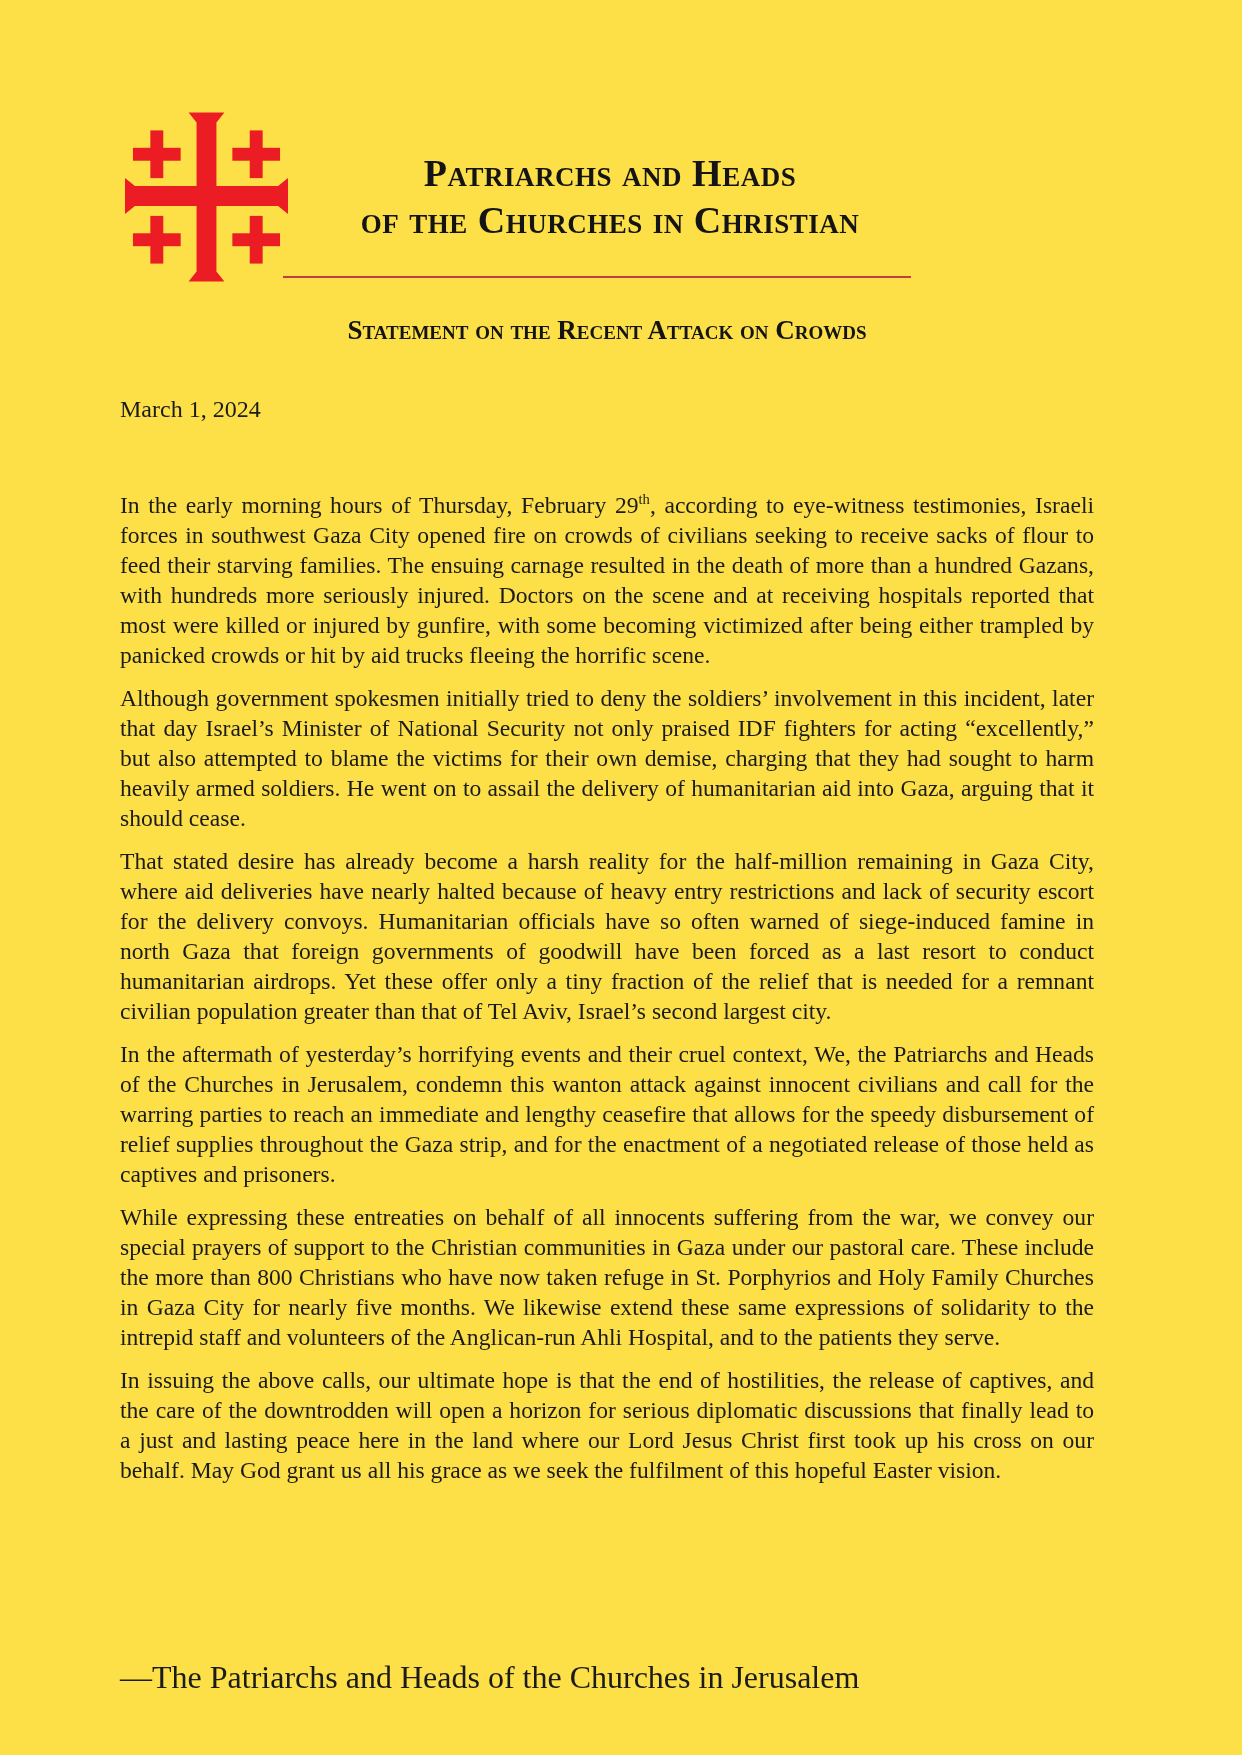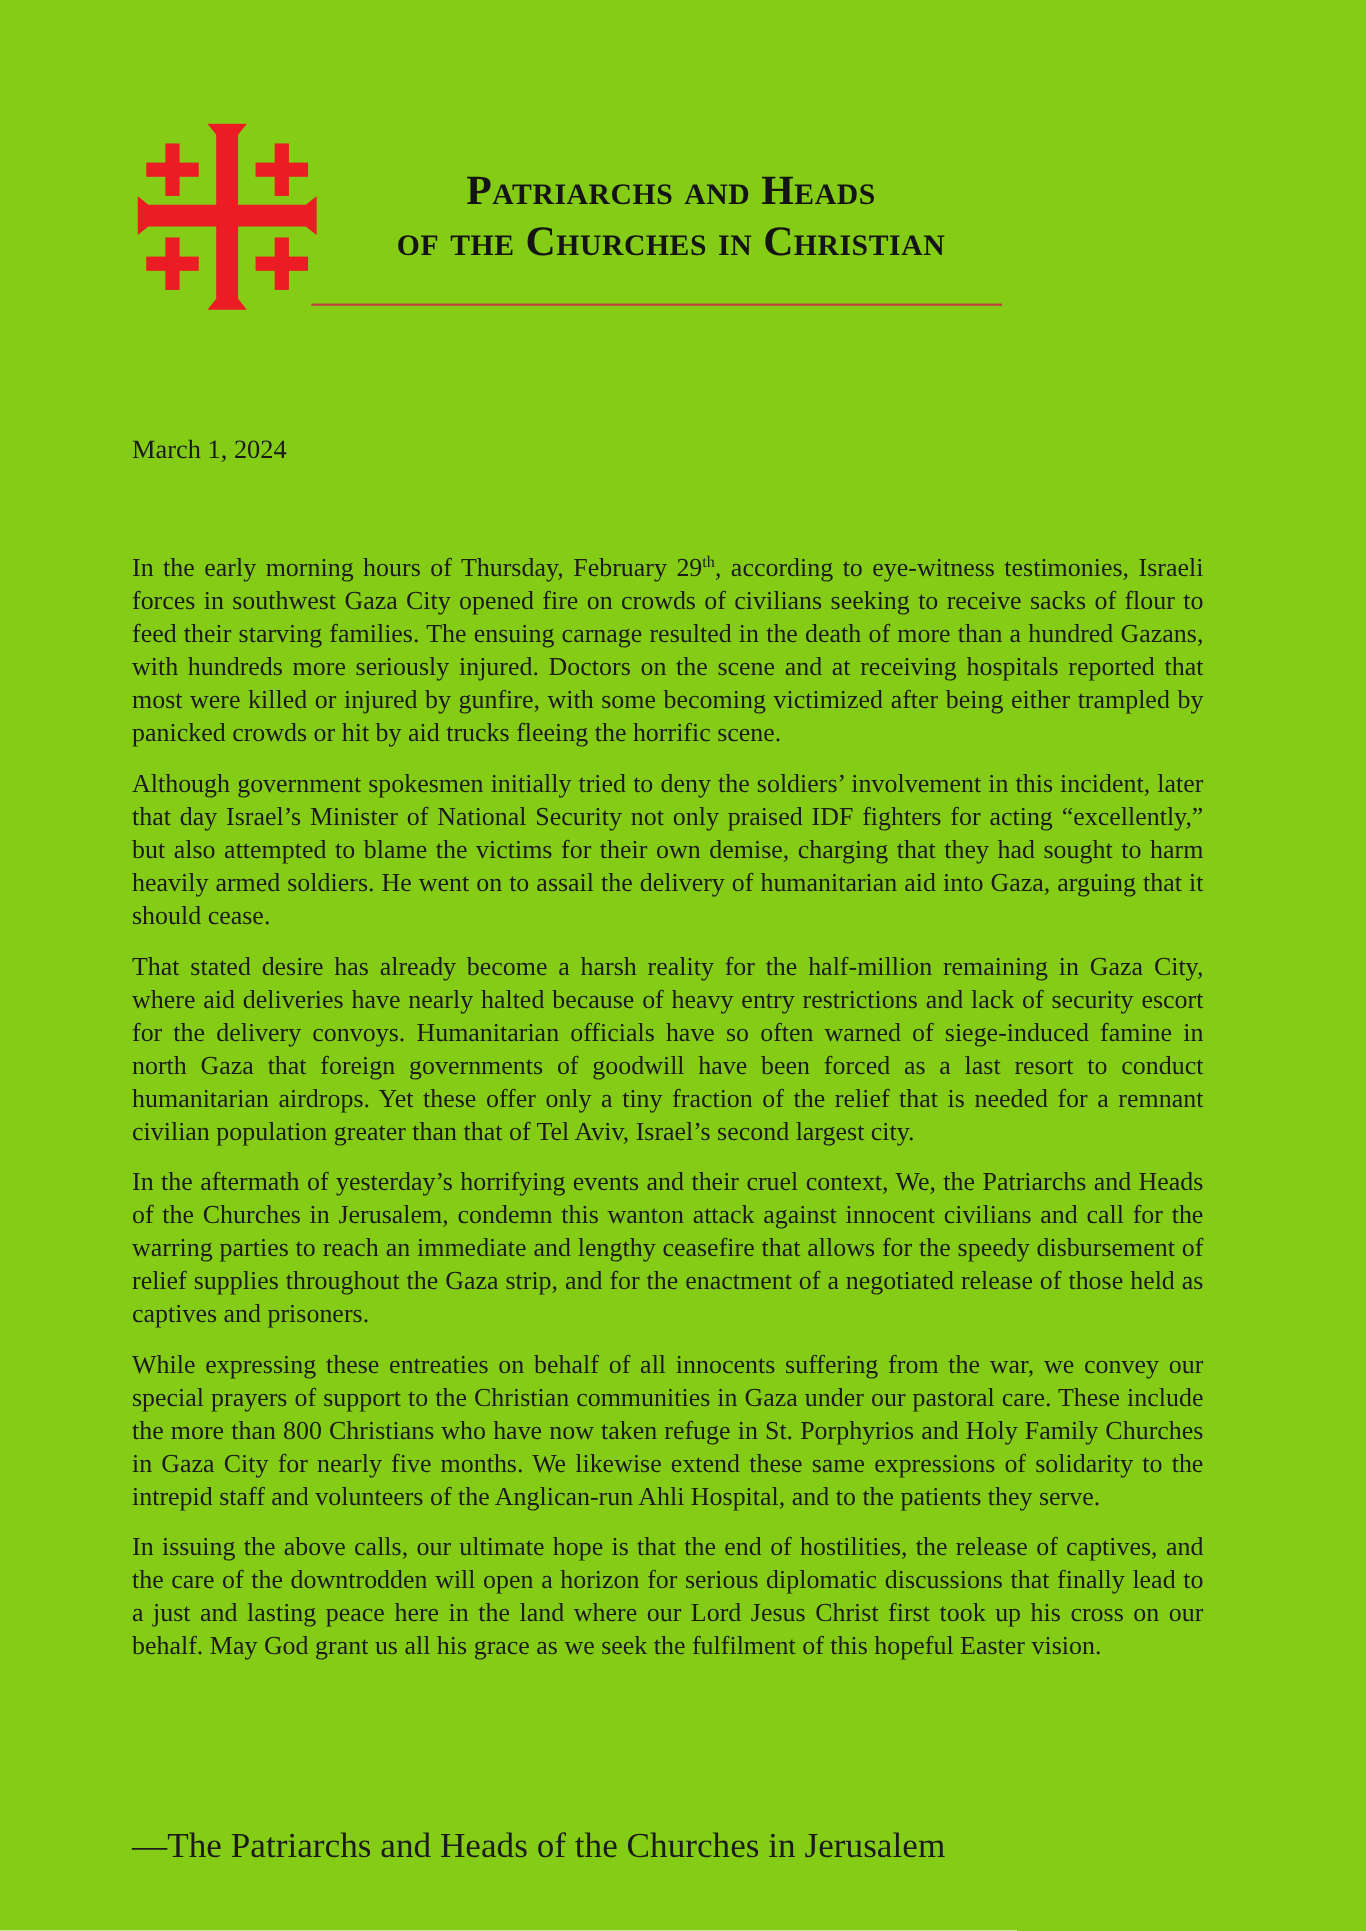--- a/index.html
+++ b/index.html
@@ -1,21 +1,21 @@
 <!DOCTYPE html>
 <html><head>
 <meta charset="utf-8">
 <style>
   * { box-sizing: border-box; }
   html, body { margin: 0; padding: 0; background: #ffffff; }
   .page {
     position: relative;
     width: 1242px;
     height: 1755px;
-    background: #84cc16;
+    background: #fde047;
     font-family: "Liberation Serif", "DejaVu Serif", serif;
     color: #1b1b1b;
     overflow: hidden;
   }
 
   
   .logo {
     position: absolute;
     left: 125px;
     top: 112px;
@@ -70,21 +70,21 @@
   
   .doc-body {
     position: absolute;
     left: 120px;
     top: 486px;
     width: 974px;
     font-size: 23.6px;
     line-height: 30px;
   }
   .doc-body p {
-    margin: 16px 0 13px 0;
+    margin: 4px 0 13px 0;
     text-align: justify;
   }
   .doc-body sup {
     font-size: 62%;
     line-height: 0;
     vertical-align: super;
   }
 
   .signature {
     position: absolute;
@@ -121,20 +121,21 @@
   </div>
 
   <div class="org">
     <div>Patriarchs and Heads</div>
     <div>of the Churches in Christian</div>
   </div>
 
   <div class="divider" style="background: rgb(192, 64, 64);"></div>
 
   <div class="doc-title">
+    <div>Statement on the Recent Attack on Crowds</div>
   </div>
 
   <div class="doc-date">March 1, 2024</div>
 
   <div class="doc-body">
     <p><span>In the early morning hours of Thursday, February 29</span><sup>th</sup><span>, according to eye-witness testimonies, Israeli forces in southwest Gaza City opened fire on crowds of civilians seeking to receive sacks of flour to feed their starving families. The ensuing carnage resulted in the death of more than a hundred Gazans, with hundreds more seriously injured. Doctors on the scene and at receiving hospitals reported that most were killed or injured by gunfire, with some becoming victimized after being either trampled by panicked crowds or hit by aid trucks fleeing the horrific scene.</span></p>
     <p>Although government spokesmen initially tried to deny the soldiers’ involvement in this incident, later that day Israel’s Minister of National Security not only praised IDF fighters for acting “excellently,” but also attempted to blame the victims for their own demise, charging that they had sought to harm heavily armed soldiers. He went on to assail the delivery of humanitarian aid into Gaza, arguing that it should cease.</p>
     <p>That stated desire has already become a harsh reality for the half-million remaining in Gaza City, where aid deliveries have nearly halted because of heavy entry restrictions and lack of security escort for the delivery convoys. Humanitarian officials have so often warned of siege-induced famine in north Gaza that foreign governments of goodwill have been forced as a last resort to conduct humanitarian airdrops. Yet these offer only a tiny fraction of the relief that is needed for a remnant civilian population greater than that of Tel Aviv, Israel’s second largest city.</p>
     <p>In the aftermath of yesterday’s horrifying events and their cruel context, We, the Patriarchs and Heads of the Churches in Jerusalem, condemn this wanton attack against innocent civilians and call for the warring parties to reach an immediate and lengthy ceasefire that allows for the speedy disbursement of relief supplies throughout the Gaza strip, and for the enactment of a negotiated release of those held as captives and prisoners.</p>
     <p>While expressing these entreaties on behalf of all innocents suffering from the war, we convey our special prayers of support to the Christian communities in Gaza under our pastoral care. These include the more than 800 Christians who have now taken refuge in St. Porphyrios and Holy Family Churches in Gaza City for nearly five months. We likewise extend these same expressions of solidarity to the intrepid staff and volunteers of the Anglican-run Ahli Hospital, and to the patients they serve.</p>

